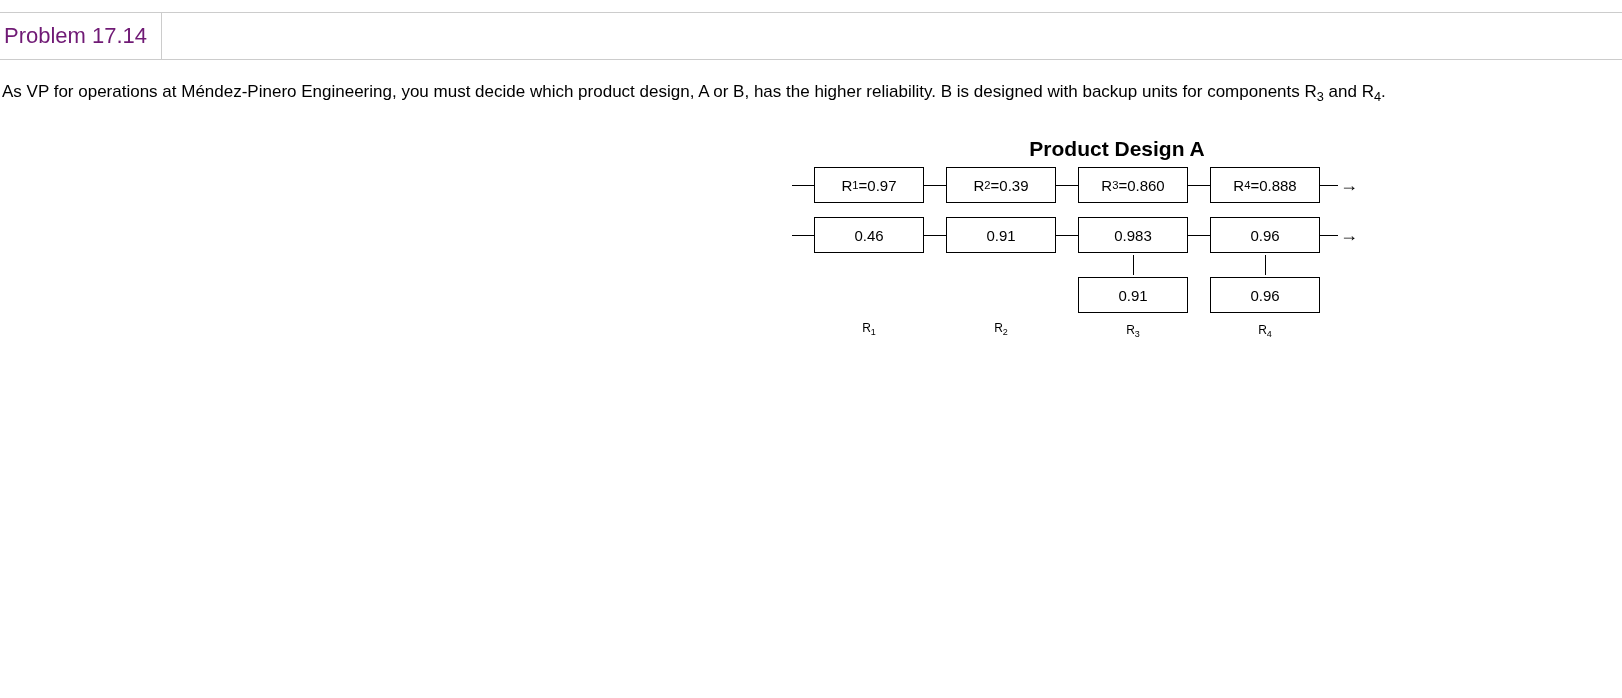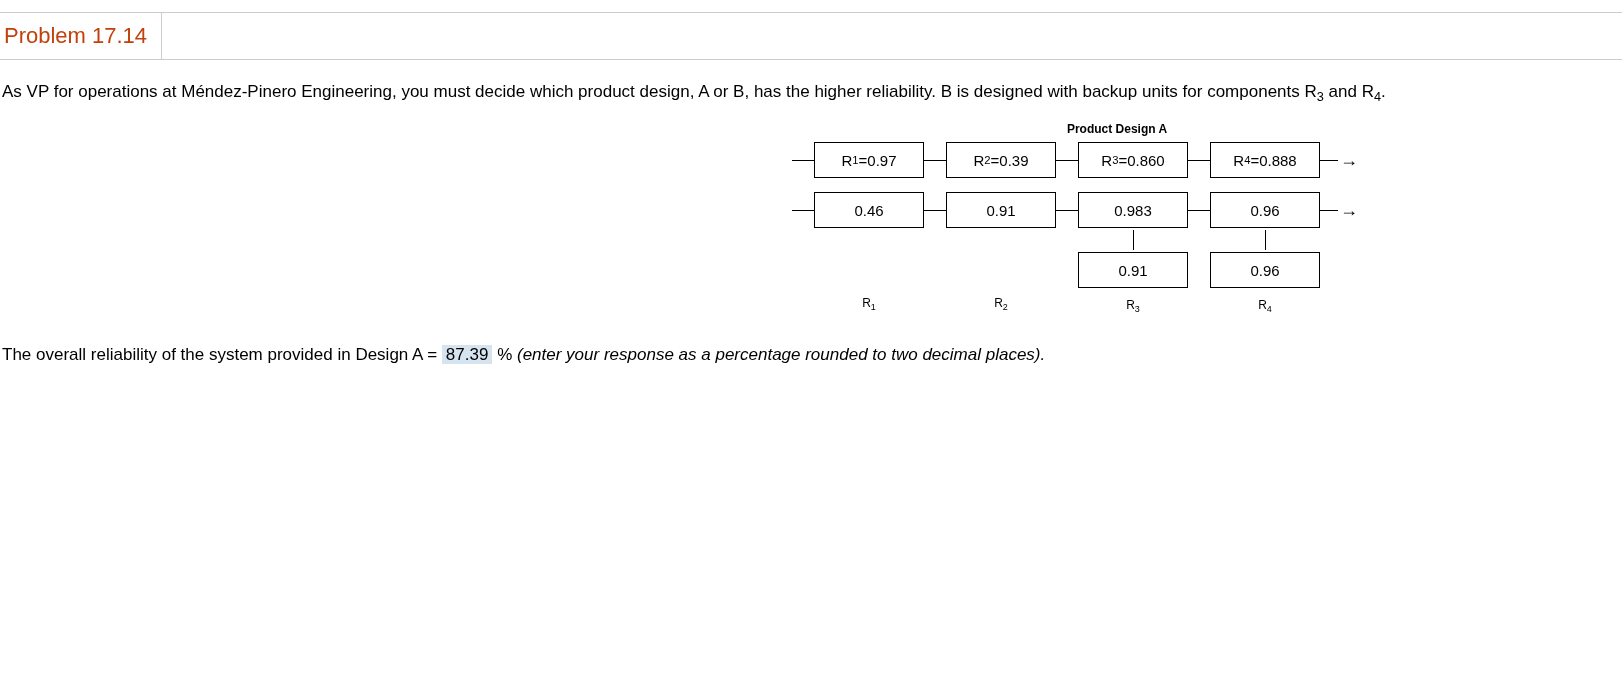--- a/index.html
+++ b/index.html
@@ -15,45 +15,45 @@
     height: 0;
     margin-top: 12px;
   }
   .problem-header {
     display: flex;
     align-items: center;
     border-bottom: 1px solid #ccc;
   }
   .problem-title {
     font-size: 22px;
-    color: #c2410c;
+    color: #701a75;
     padding: 10px 14px 10px 4px;
     border-right: 1px solid #ccc;
   }
   .content {
     padding: 10px 2px 20px 2px;
   }
   .prompt-text {
-    margin: 12px 0 18px 0;
+    margin: 12px 0 33px 0;
     font-size: 17px;
   }
   sub {
     font-size: 0.75em;
     vertical-align: sub;
   }
   .diagram-wrap {
     width: 650px;
     margin-left: 790px;
     margin-bottom: 30px;
   }
   .design-title {
     font-weight: bold;
     text-align: center;
     margin: 4px 0 6px 0;
-    font-size: 12px;
+    font-size: 21px;
   }
   .chain {
     display: flex;
     align-items: flex-start;
     margin-bottom: 14px;
     position: relative;
   }
   .col {
     display: flex;
     flex-direction: column;
@@ -205,21 +205,15 @@
         <div class="col-label">
           <span>R</span><sub>4</sub>
         </div>
       </div>
       <div class="wire-end"></div>
       <div class="arrow">→</div>
     </div>
 
   </div>
 
-  <div class="answer-line">
-    <span>The overall reliability of the system provided in Design A = </span>
-    <span class="filled-answer">87.39</span>
-    <span> % </span>
-    <span class="italic">(enter your response as a percentage rounded to two decimal places).</span>
-  </div>
 
 
 </div>
 
 </body></html>

